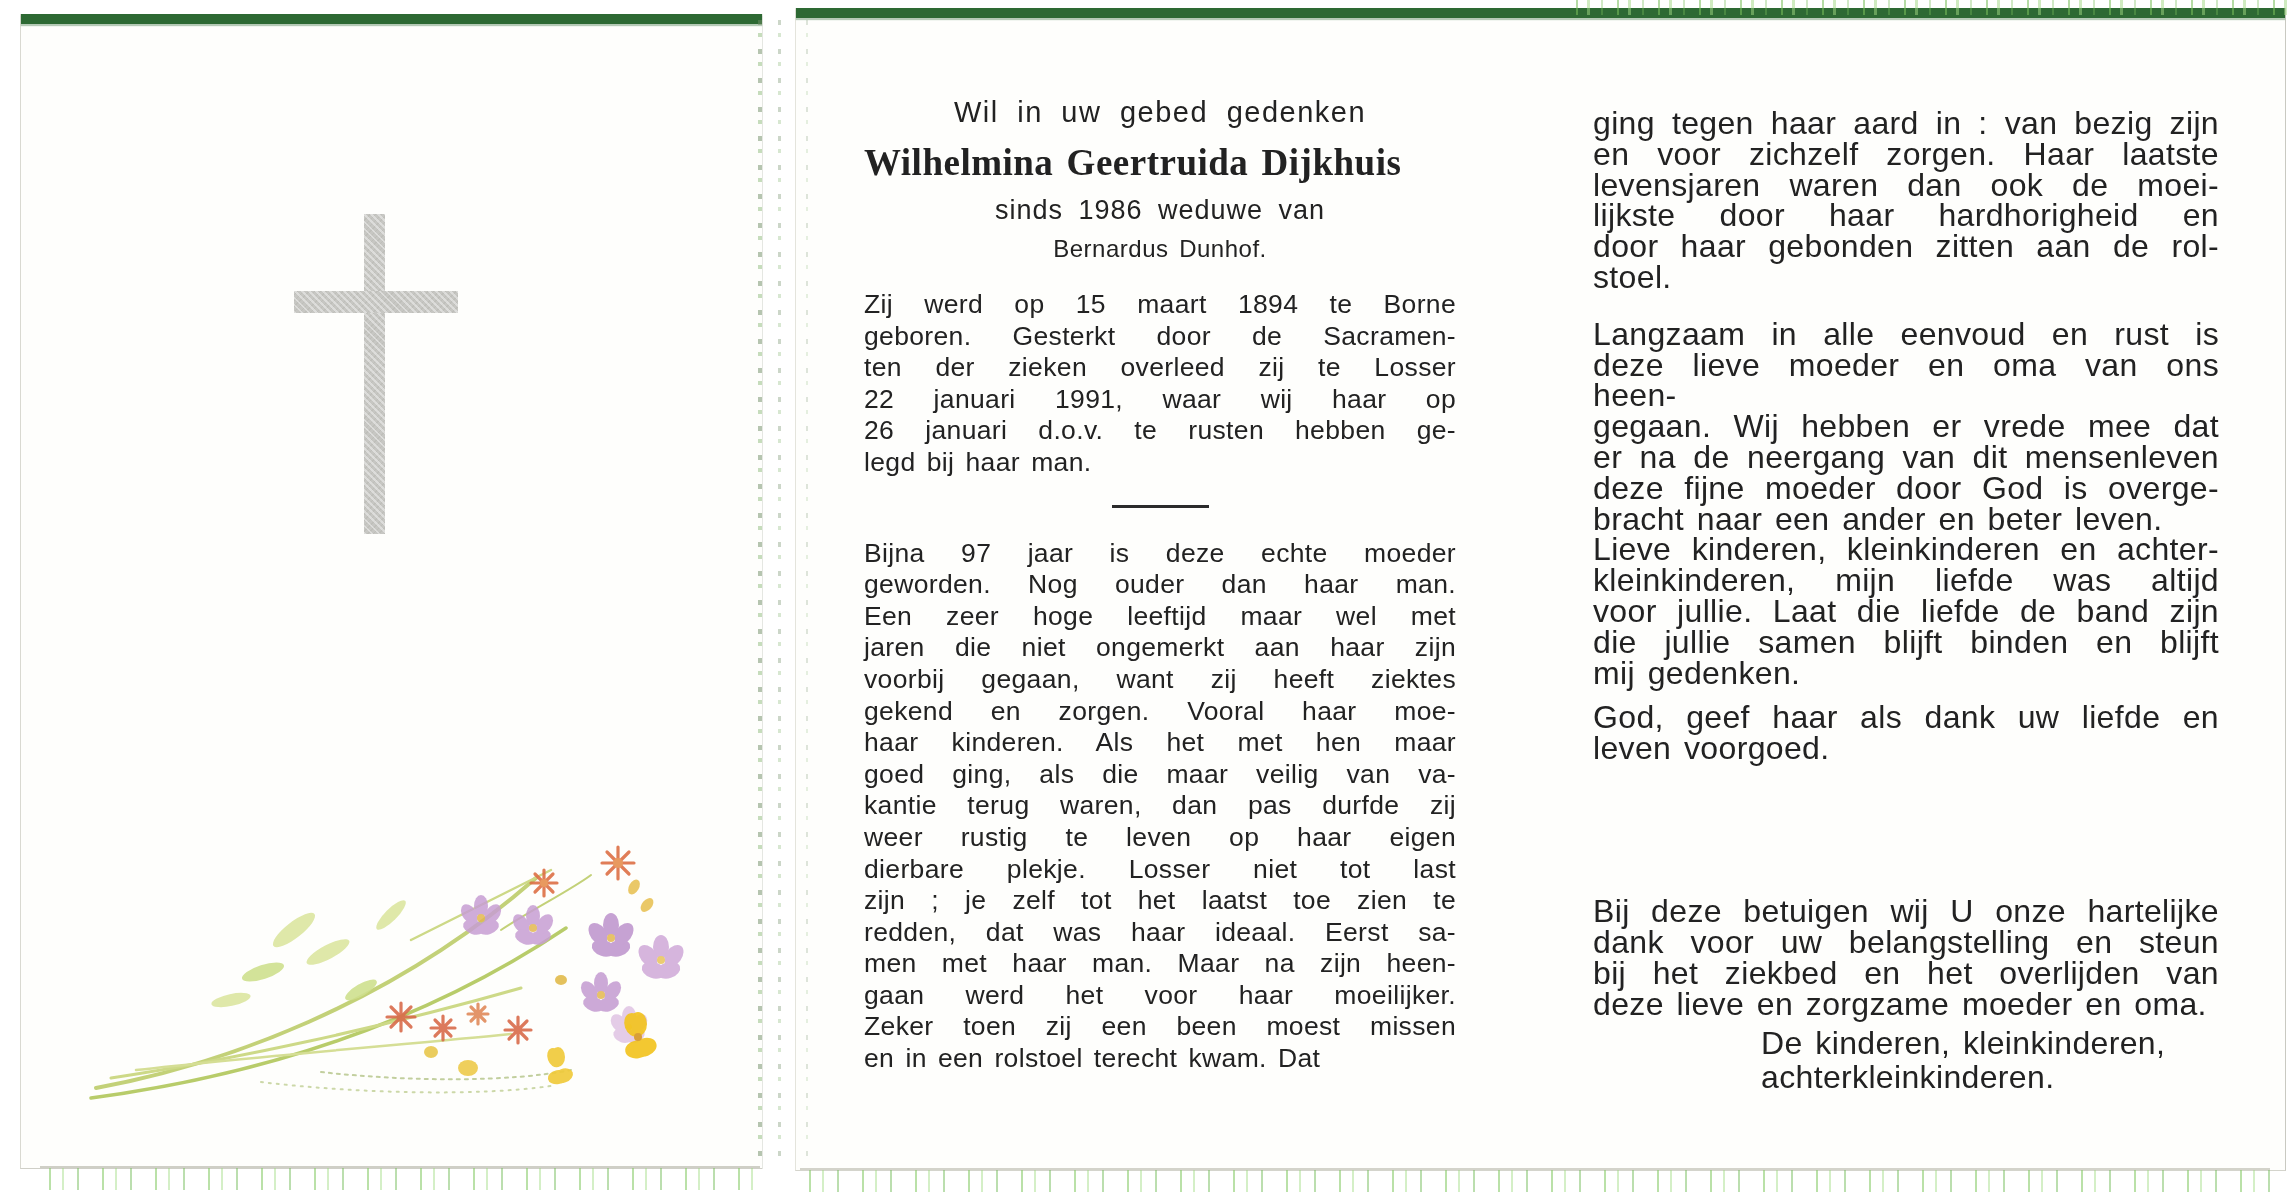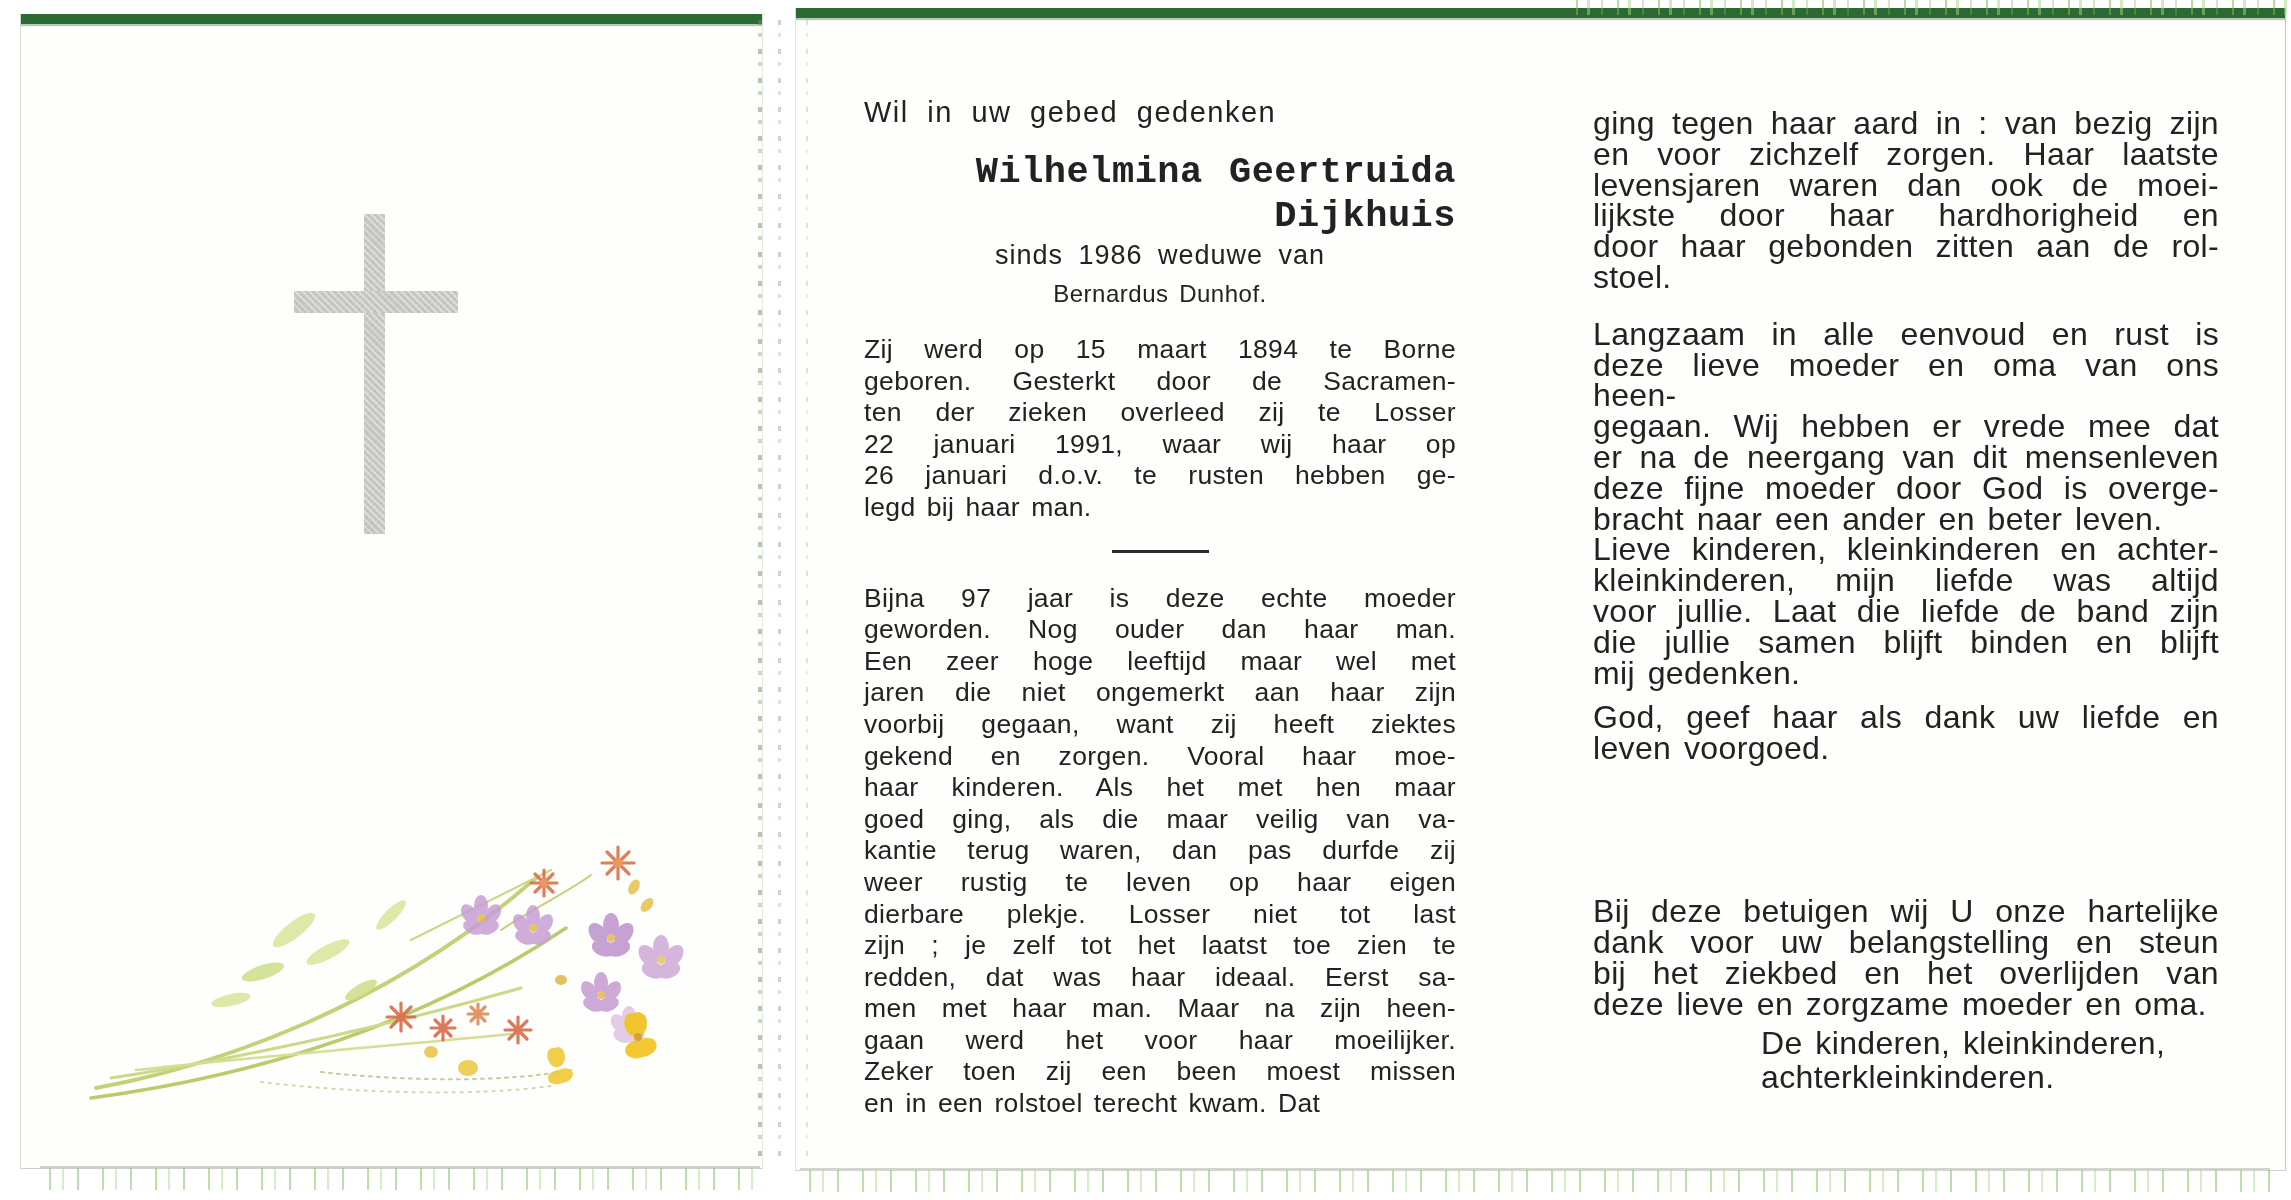--- a/index.html
+++ b/index.html
@@ -47,24 +47,24 @@
   .cross .v{left:343px;top:200px;width:21px;height:320px;}
   .cross .h{left:273px;top:277px;width:164px;height:22px;}
 
   
   .flowers{position:absolute;left:60px;top:806px;width:640px;height:300px;filter:blur(.7px);}
 
   
   .col{position:absolute;letter-spacing:.35px;word-spacing:3.5px;}
   .col-1{left:68px;top:86px;width:592px;font-size:26.5px;line-height:31.6px;}
   .col-2{left:797px;top:100px;width:626px;font-size:32px;line-height:30.8px;}
-  .h-invocation{text-align:left;font-size:29px;line-height:36px;margin-bottom:20px;
+  .h-invocation{text-align:center;font-size:29px;line-height:36px;margin-bottom:11px;
     letter-spacing:1.5px;word-spacing:9px;}
-  .h-name{text-align:right;font-family:Liberation Mono, monospace;font-weight:bold;
-    font-size:37px;line-height:44px;letter-spacing:.5px;}
+  .h-name{text-align:left;font-family:Liberation Serif, serif;font-weight:bold;
+    font-size:37px;line-height:44px;margin-bottom:8px;letter-spacing:.5px;}
   .h-relation{text-align:center;font-size:27px;line-height:34px;margin-bottom:4px;
     letter-spacing:1px;word-spacing:7px;}
   .h-spouse{text-align:center;font-family:Liberation Sans, sans-serif;font-size:24px;
     line-height:36px;margin-bottom:22px;letter-spacing:.5px;}
   .para .tline{text-align:justify;text-align-last:justify;-moz-text-align-last:justify;}
   .para .tline.last{text-align-last:left;-moz-text-align-last:left;}
   .divider{width:97px;height:3px;background:#2b2b2b;margin:26px auto 30px auto;}
   .mb26{margin-bottom:26px;} .mb18{} .mb14{margin-bottom:14px;}
   .thanks{margin-top:132px;line-height:31px;}
   .sig{margin-top:6px;padding-left:168px;line-height:34px;}

